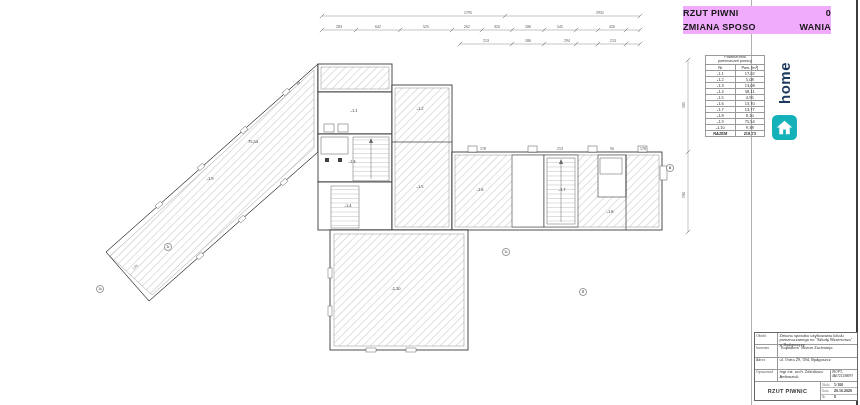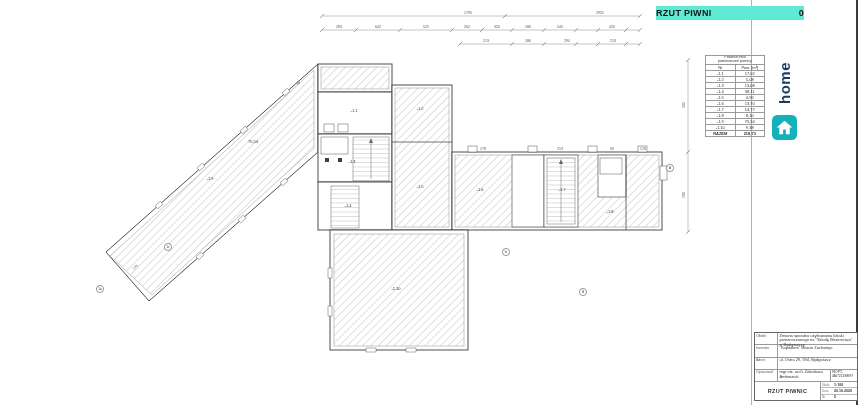--- a/index.html
+++ b/index.html
@@ -6,21 +6,21 @@
   .sheet{position:relative;width:860px;height:405px;background:#ffffff;overflow:hidden;
          font-family:"Liberation Sans",sans-serif;outline:1px solid #e3e3e3;}
   svg#plan{position:absolute;left:0;top:0;}
   .dim{font:3.5px "Liberation Sans",sans-serif;fill:#555;text-anchor:middle;}
   .room{font:4px "Liberation Sans",sans-serif;fill:#333;text-anchor:middle;}
   .mk{font:3.2px "Liberation Sans",sans-serif;fill:#333;text-anchor:middle;}
   #plan-markers circle{fill:#fff;stroke:#555;stroke-width:0.6;}
   #plan-ticks line{stroke:#666;stroke-width:0.6;}
   .divider{position:absolute;left:751px;top:0;width:1px;height:405px;background:#b0b0b0;}
   .edge{position:absolute;left:856px;top:0;width:1.5px;height:405px;background:#3c3c3c;}
-  .sheet-title{position:absolute;left:656px;top:6px;width:148px;background:#5eead4;color:#161616;}
+  .sheet-title{position:absolute;left:683px;top:6px;width:148px;background:#f0abfc;color:#161616;}
   .sheet-title .row{display:flex;justify-content:space-between;font-weight:bold;font-size:9px;
                     letter-spacing:.3px;line-height:14px;white-space:nowrap;}
   table.area{position:absolute;left:705px;top:55px;width:60px;border-collapse:collapse;
              font-size:4px;color:#333;table-layout:fixed;}
   table.area td,table.area th{border:0.5px solid #9a9a9a;padding:0 1px;line-height:1.25;
              font-weight:normal;text-align:center;overflow:hidden;white-space:nowrap;}
   table.area .hdr{font-size:3.6px;line-height:1.1;}
   table.area td:first-child{width:16px;}
   table.area tr.total td{font-weight:bold;}
   .logo{position:absolute;left:766px;top:54px;width:36px;height:88px;display:flex;
@@ -213,20 +213,24 @@
   </svg>
 
   <div class="divider"></div>
   <div class="edge"></div>
 
   <div class="sheet-title">
     <div class="row">
       <span>RZUT PIWNI</span>
       <span>0</span>
     </div>
+    <div class="row">
+      <span>ZMIANA SPOSO</span>
+      <span>WANIA</span>
+    </div>
   </div>
 
   <table class="area">
     <thead>
       <tr>
         <th colspan="2" class="hdr">
           <span>Powierzchnia</span><br>
           <span>pomieszczeń piwnicy</span>
         </th>
       </tr>

